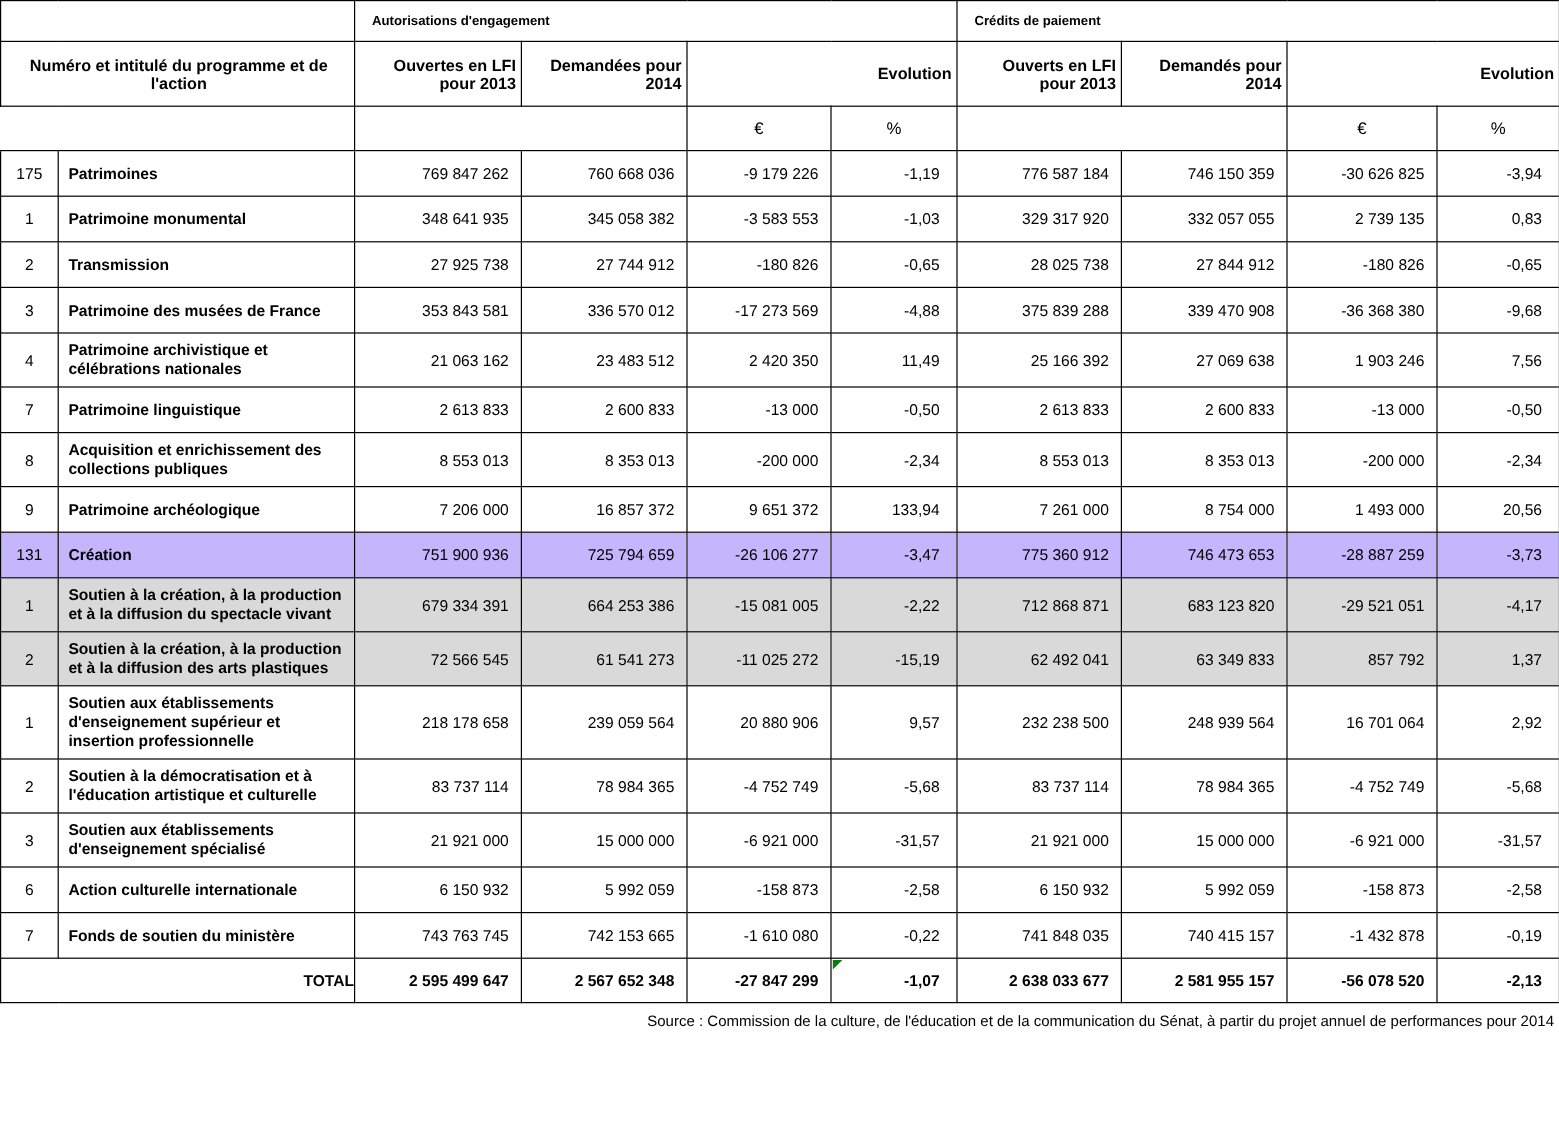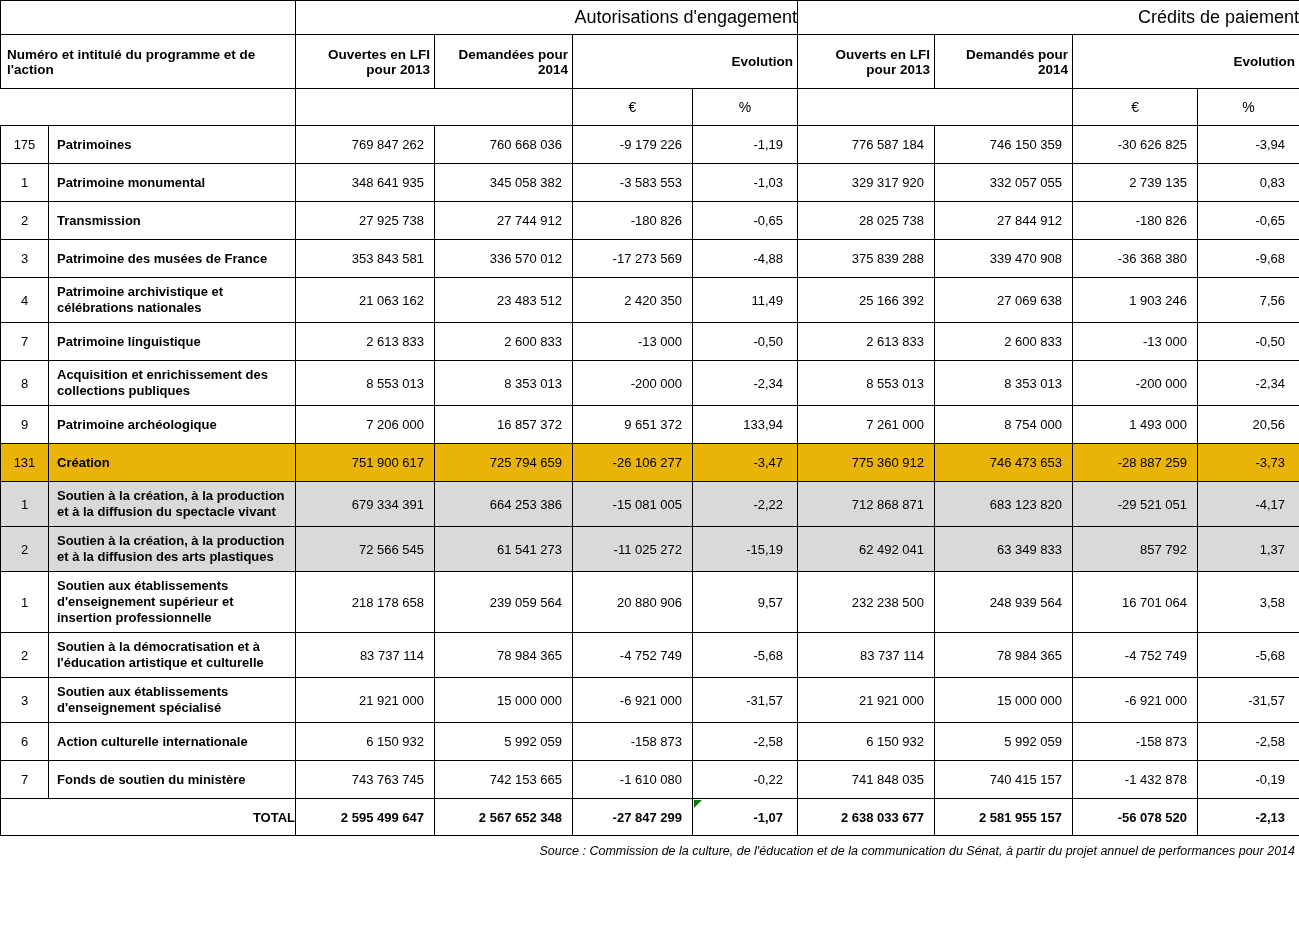--- a/index.html
+++ b/index.html
@@ -19,56 +19,55 @@
     border: 1px solid #000;
     font-size: 13px;
     vertical-align: middle;
     overflow: hidden;
   }
   
   tr.rowA { height: 34px; }
   tr.rowB { height: 54px; }
   tr.rowC { height: 37px; }
   tr.rowA th {
-    text-align: right; padding-left: 14px;
-    font-size: 18px; font-weight: normal;
+    text-align: left; padding-left: 14px;
+    font-size: 11px; font-weight: bold;
   }
   td.empty-tl { border: none; }
   tr.rowB th { text-align: right; font-size: 13.5px; font-weight: bold; padding: 2px 4px; }
-  tr.rowB th.left-hdr { text-align: left; padding-left: 6px; }
+  tr.rowB th.left-hdr { text-align: center; padding-left: 6px; }
   tr.rowC td.empty-left { border-left: none; border-right: none; }
   tr.rowC td.unit { text-align: center; font-size: 14px; font-weight: normal; }
   
   tbody tr { height: 38px; }
   td.cnum { text-align: center; padding: 2px; }
   td.clabel { text-align: left; padding: 6px 4px 6px 8px; line-height: 16px; font-weight: bold; }
   td.val { text-align: right; padding: 2px 10px 2px 2px; white-space: nowrap; }
   td.val.pct { padding-right: 14px; }
   tr.bold-label td.clabel { font-weight: bold; }
-  tr.r-gray-dark td { background: #eab308; }
+  tr.r-gray-dark td { background: #c4b5fd; }
   tr.r-gray-light td { background: #d9d9d9; }
   tr.r-white td { background: #ffffff; }
   
   tr.total-row { height: 37px; }
   tr.total-row td { font-weight: bold; }
   td.total-label { text-align: right; font-size: 13.5px; }
   .cell-rel { position: relative; }
   .green-flag {
     position: absolute; left: 1px; top: 1px;
     width: 0; height: 0;
     border-top: 8px solid #0f7a0f;
     border-right: 8px solid transparent;
   }
   
   .source-line {
     position: absolute;
     right: 4px;
     margin-top: 8px;
     font-size: 12.5px;
-    font-style: italic;
     text-align: right;
     white-space: nowrap;
   }
 </style>
 </head>
 <body>
 
 <table class="budget">
   <colgroup>
     <col style="width:48px">
@@ -200,21 +199,21 @@
         <td class="val">9 651 372</td>
         <td class="val pct">133,94</td>
         <td class="val">7 261 000</td>
         <td class="val">8 754 000</td>
         <td class="val">1 493 000</td>
         <td class="val pct">20,56</td>
       </tr>
       <tr class="r-gray-dark bold-label">
         <td class="cnum">131</td>
         <td class="clabel">Création</td>
-        <td class="val">751 900 617</td>
+        <td class="val">751 900 936</td>
         <td class="val">725 794 659</td>
         <td class="val">-26 106 277</td>
         <td class="val pct">-3,47</td>
         <td class="val">775 360 912</td>
         <td class="val">746 473 653</td>
         <td class="val">-28 887 259</td>
         <td class="val pct">-3,73</td>
       </tr>
       <tr class="r-gray-light">
         <td class="cnum">1</td>
@@ -243,21 +242,21 @@
       <tr class="r-white">
         <td class="cnum">1</td>
         <td class="clabel">Soutien aux établissements d'enseignement supérieur et insertion professionnelle</td>
         <td class="val">218 178 658</td>
         <td class="val">239 059 564</td>
         <td class="val">20 880 906</td>
         <td class="val pct">9,57</td>
         <td class="val">232 238 500</td>
         <td class="val">248 939 564</td>
         <td class="val">16 701 064</td>
-        <td class="val pct">3,58</td>
+        <td class="val pct">2,92</td>
       </tr>
       <tr class="r-white">
         <td class="cnum">2</td>
         <td class="clabel">Soutien à la démocratisation et à l'éducation artistique et culturelle</td>
         <td class="val">83 737 114</td>
         <td class="val">78 984 365</td>
         <td class="val">-4 752 749</td>
         <td class="val pct">-5,68</td>
         <td class="val">83 737 114</td>
         <td class="val">78 984 365</td>

